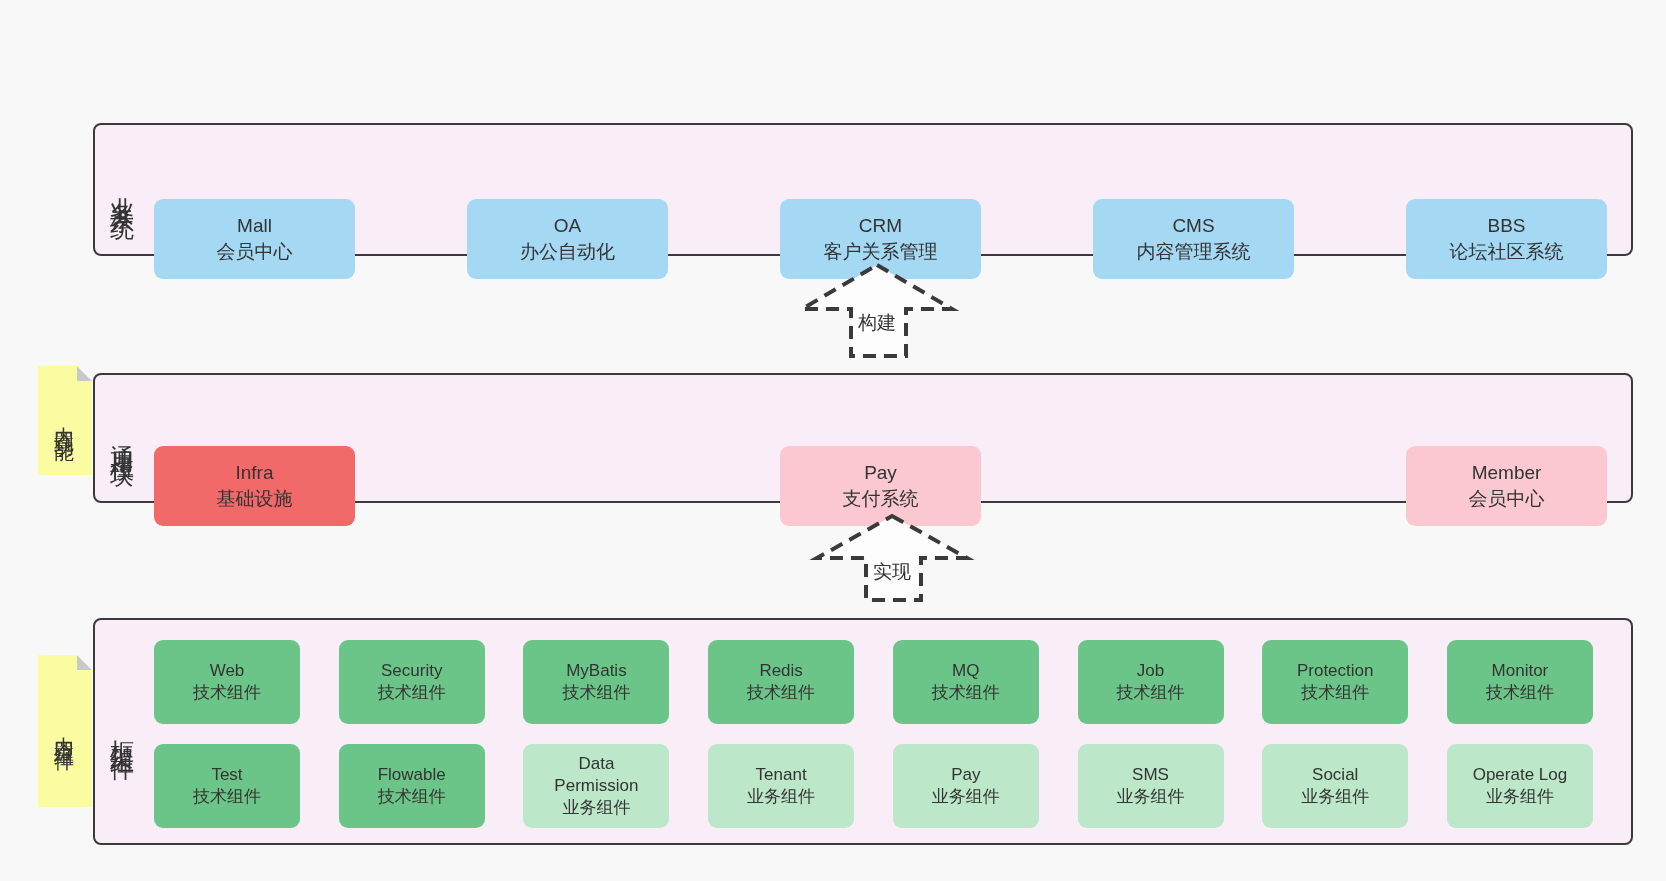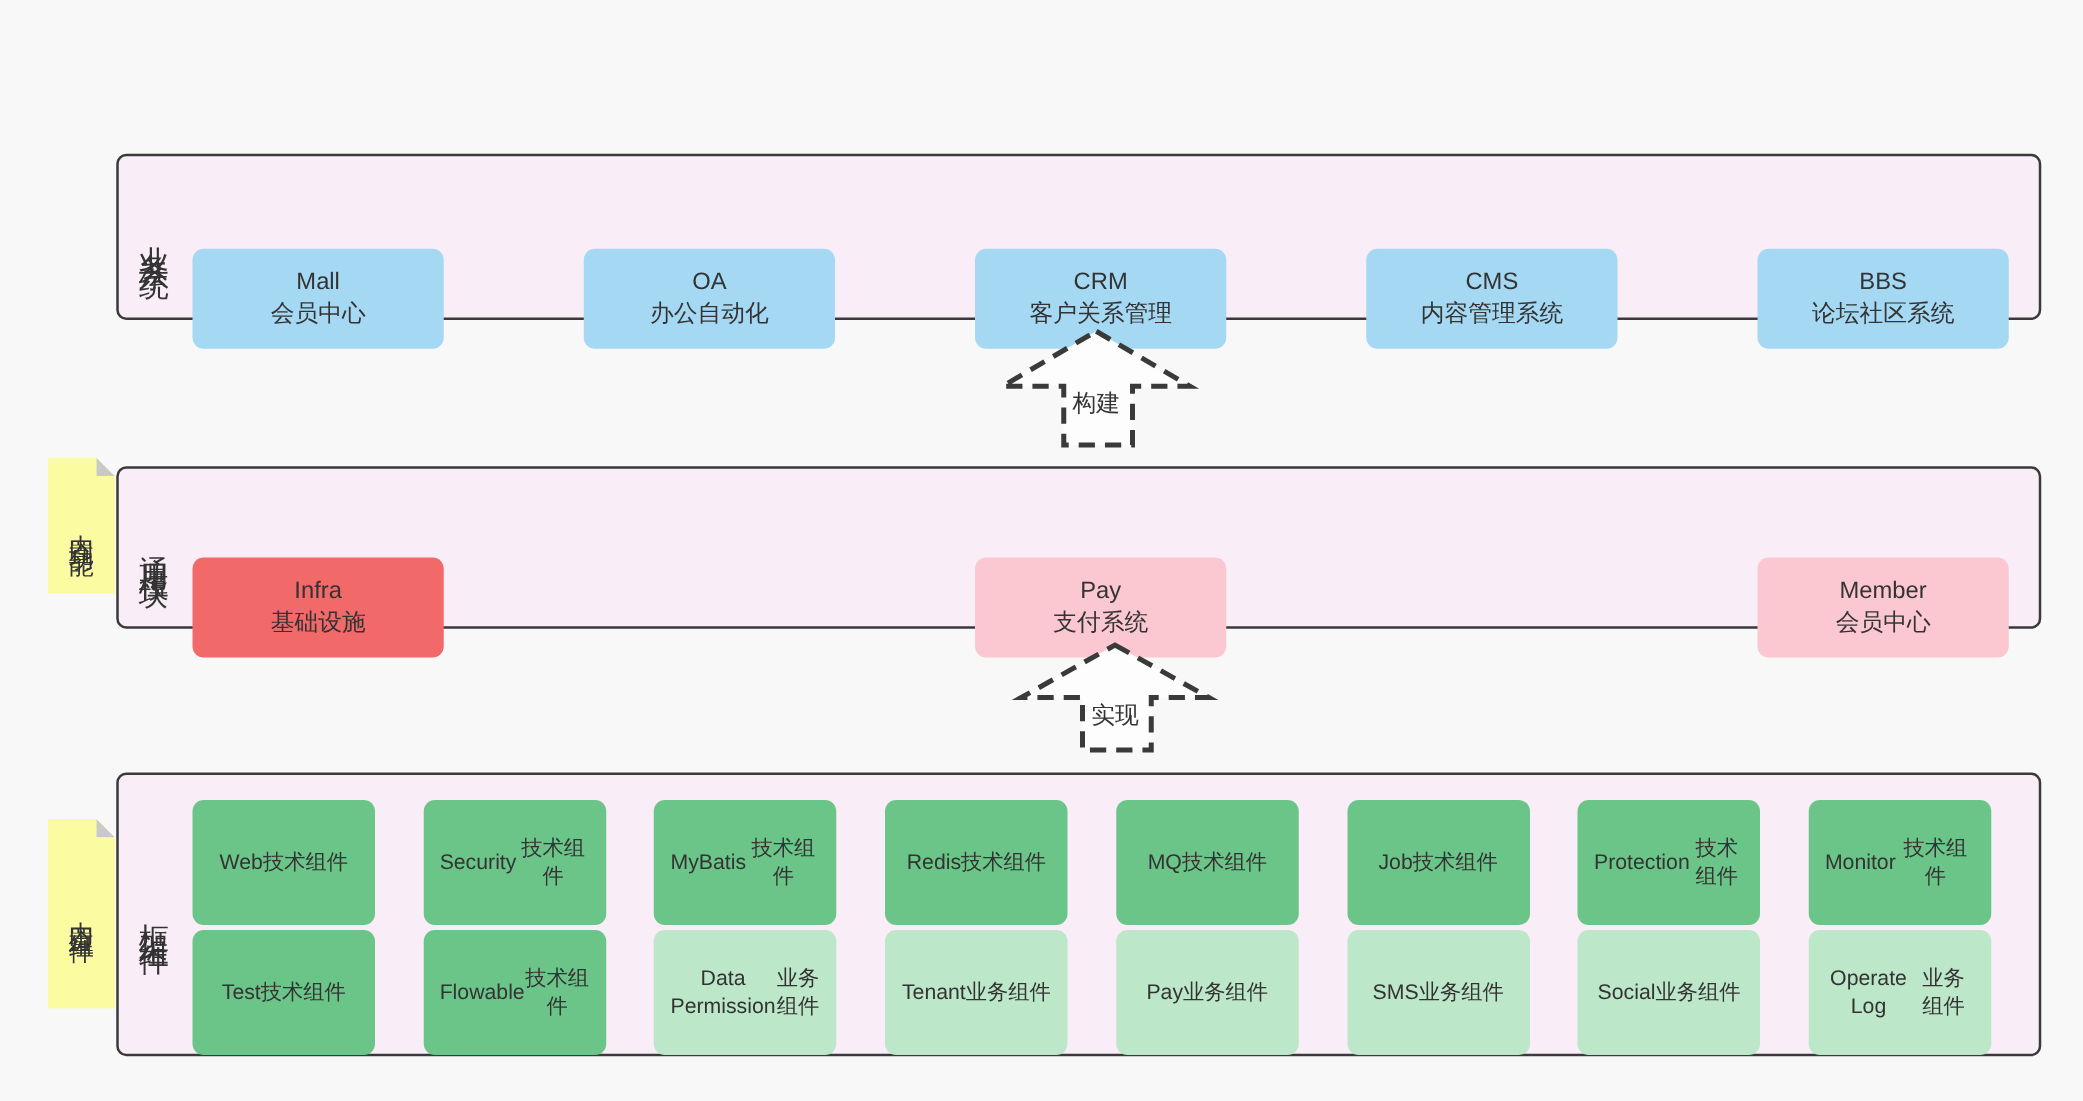--- a/index.html
+++ b/index.html
@@ -36,22 +36,22 @@
   .red{background:#f2696a;}
   .pink{background:#fbc8d2;}
   
   .srow{
     position:absolute;left:59px;right:38px;
     display:flex;justify-content:space-between;
   }
   .srow-1{top:20px;}
   .srow-2{top:124px;}
   .sbox{
-    width:146px;height:100px;border-radius:9px;
-    display:flex;flex-direction:row;align-items:center;justify-content:center;
+    width:146px;height:84px;border-radius:9px;
+    display:flex;flex-direction:column;align-items:center;justify-content:center;
     text-align:center;font-size:17px;line-height:1.3;
     box-sizing:border-box;padding:0 13px;
   }
   .gdark{background:#6cc588;}
   .glight{background:#bce7c8;}
   
   .note{
     position:absolute;left:38px;width:54px;background:#fbfba2;
     clip-path:polygon(0 0, calc(100% - 15px) 0, 100% 15px, 100% 100%, 0 100%);
     display:flex;align-items:center;justify-content:center;

